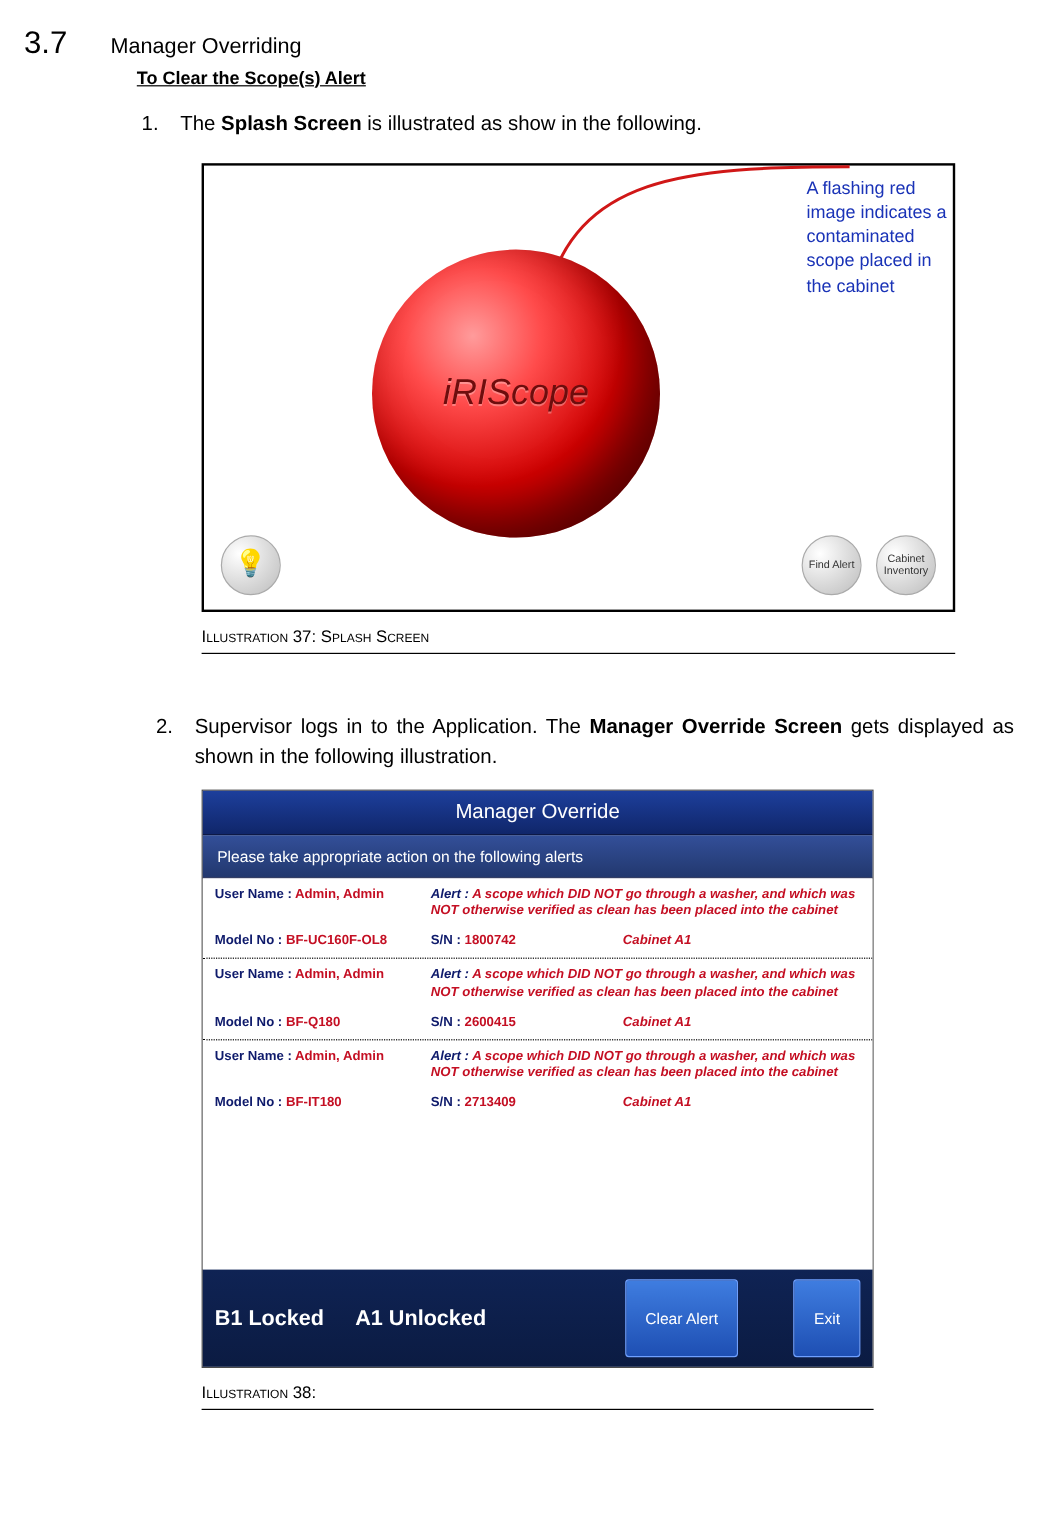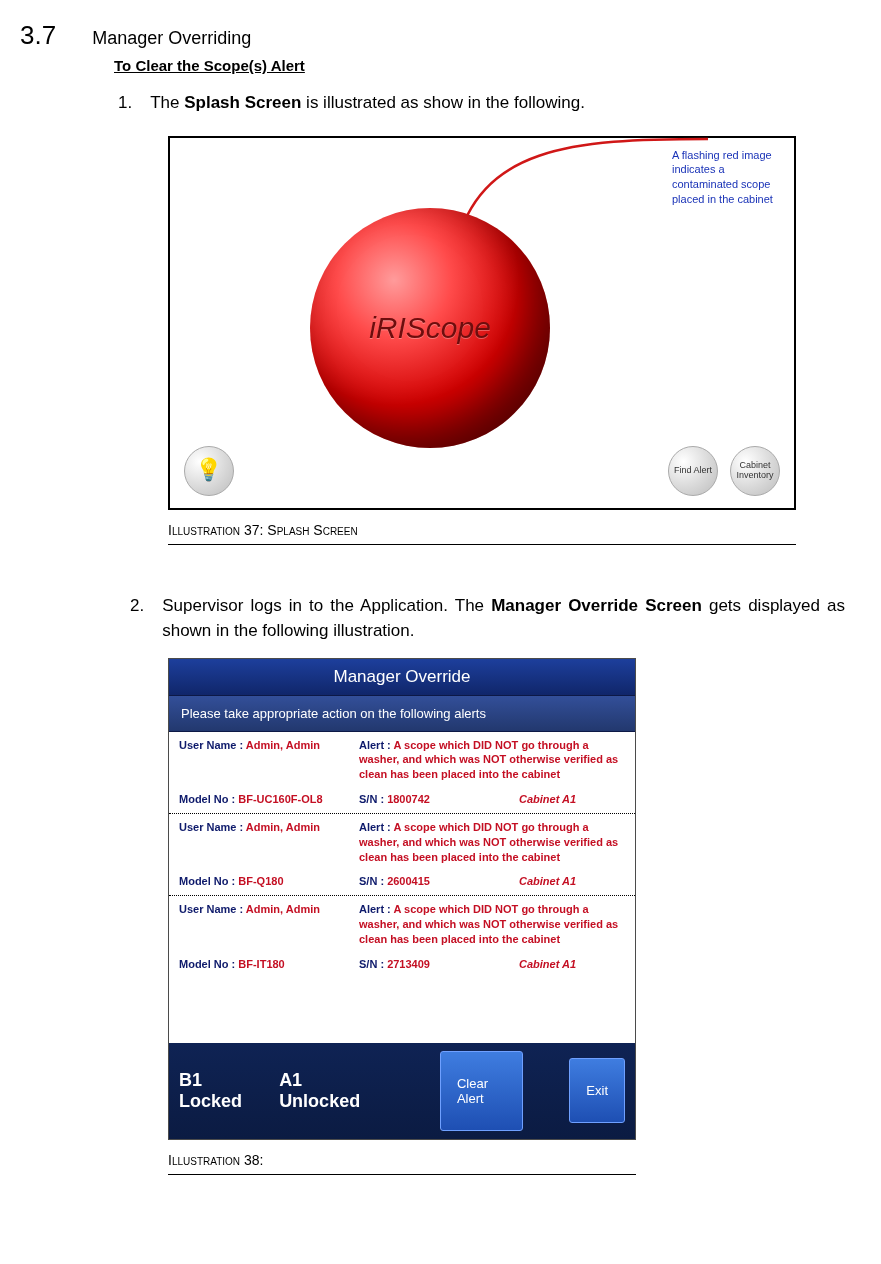--- a/index.html
+++ b/index.html
@@ -93,37 +93,37 @@
     color: #333;
   }
   .round-btn.bulb { left: 14px; font-size: 22px; color:#7a7a7a; }
   .round-btn.find  { right: 76px; }
   .round-btn.inv   { right: 14px; }
 
   .callout {
     position: absolute;
     right: 4px; top: 10px;
     width: 118px;
-    font-size: 11px;
+    font-size: 15px;
     color: #1a33b7;
     line-height: 1.35;
   }
 
   .fig-cap {
     font-size: 14px;
     margin-top: 12px;
     border-bottom: 1px solid #000;
     padding-bottom: 6px;
   }
   .sc { font-variant: small-caps; }
 
   
   .mo-wrap {
     margin: 14px 0 2px 148px;
-    width: 468px;
+    width: 560px;
   }
   .mo-frame {
     border: 1px solid #4b4b4b;
     background: #fff;
     display: flex;
     flex-direction: column;
     height: 480px;
   }
   .mo-title {
     background: linear-gradient(#1d3f9c, #10266a);
@@ -155,21 +155,21 @@
     display: flex;
     font-size: 11px;
     color: #c40f23;
     font-weight: 700;
     line-height: 1.35;
   }
   .arow.gap-top { margin-top: 10px; }
   .lab { color: #0e1a6b; font-weight: 700; }
   .val { color: #c40f23; font-weight: 700; }
   .col1 { flex: 0 0 180px; }
-  .col2 { flex: 1; }
+  .col2 { flex: 1; font-style: italic; }
   .col-a { flex: 0 0 180px; }
   .col-b { flex: 0 0 160px; }
   .col-c { flex: 1; font-style: italic; }
 
   .mo-footer {
     background: linear-gradient(#0f2354, #0b1b42);
     display: flex;
     align-items: center;
     padding: 8px 10px;
     gap: 26px;

